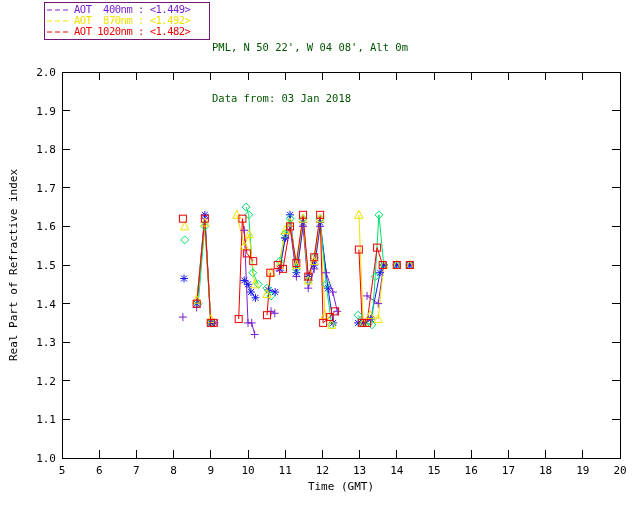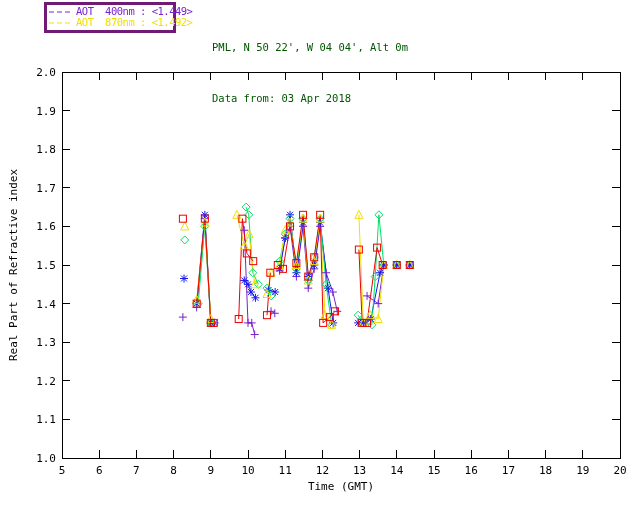--- a/index.html
+++ b/index.html
@@ -1,18 +1,18 @@
 <!DOCTYPE html>
 <html><head>
 <meta charset="utf-8">
 <style>
   html,body{margin:0;padding:0;background:#fff;}
   #screen{position:relative;width:640px;height:512px;background:#ffffff;overflow:hidden;
           font-family:"DejaVu Sans Mono", monospace;}
-  #legend-box{position:absolute;left:44px;top:2px;width:132px;border:3px solid #701a75;
+  #legend-box{position:absolute;left:44px;top:2px;width:166px;border:1px solid #701a75;
               background:#fff;padding:1px 8px 2px 2px;box-sizing:border-box;}
   .legend-row{display:flex;align-items:center;height:11px;}
   .legend-dash{width:24px;height:10px;margin-right:3px;flex:0 0 auto;}
   .legend-label{font-size:10.5px;line-height:11px;white-space:pre;letter-spacing:-0.5px;}
   #header{position:absolute;left:212px;top:5px;font-size:10.5px;line-height:17px;white-space:pre;}
   svg text{font-family:"DejaVu Sans Mono", monospace;font-size:11px;fill:#000;}
   svg .axislab{font-size:11px;}
 </style>
 </head>
 <body>
@@ -24,24 +24,30 @@
           <line x1="0" y1="5" x2="24" y2="5" stroke="#7a22cf" stroke-dasharray="5,3"></line>
         </svg>
         <span class="legend-label" style="color: rgb(122, 34, 207);">AOT  400nm : &lt;1.449&gt;</span>
       </div>
       <div class="legend-row">
         <svg width="24" height="10" class="legend-dash">
           <line x1="0" y1="5" x2="24" y2="5" stroke="#f0e000" stroke-dasharray="5,3"></line>
         </svg>
         <span class="legend-label" style="color: rgb(240, 224, 0);">AOT  870nm : &lt;1.492&gt;</span>
       </div>
+      <div class="legend-row">
+        <svg width="24" height="10" class="legend-dash">
+          <line x1="0" y1="5" x2="24" y2="5" stroke="#ee0000" stroke-dasharray="5,3"></line>
+        </svg>
+        <span class="legend-label" style="color: rgb(238, 0, 0);">AOT 1020nm : &lt;1.482&gt;</span>
+      </div>
     </div>
   <div id="header" style="color: rgb(0, 85, 0);">
-    <div>PML, N 50 22', W 04 04', Alt 0m</div>
-    <div>Data from: 03 Apr 2018</div>
+    <div>PML, N 50 22', W 04 08', Alt 0m</div>
+    <div>Data from: 03 Jan 2018</div>
   </div>
   <svg id="plot" width="640" height="512" style="position:absolute;left:0;top:0;">
       <rect x="62" y="72" width="558" height="386" fill="none" stroke="#000000" stroke-width="1" shape-rendering="crispEdges"></rect>
       <line x1="62" y1="458" x2="62" y2="450" stroke="#000000" shape-rendering="crispEdges"></line>
       <line x1="62" y1="72" x2="62" y2="80" stroke="#000000" shape-rendering="crispEdges"></line>
       <text x="62" y="474" text-anchor="middle">5</text>
       <line x1="99.2" y1="458" x2="99.2" y2="450" stroke="#000000" shape-rendering="crispEdges"></line>
       <line x1="99.2" y1="72" x2="99.2" y2="80" stroke="#000000" shape-rendering="crispEdges"></line>
       <text x="99.2" y="474" text-anchor="middle">6</text>
       <line x1="136.4" y1="458" x2="136.4" y2="450" stroke="#000000" shape-rendering="crispEdges"></line>

